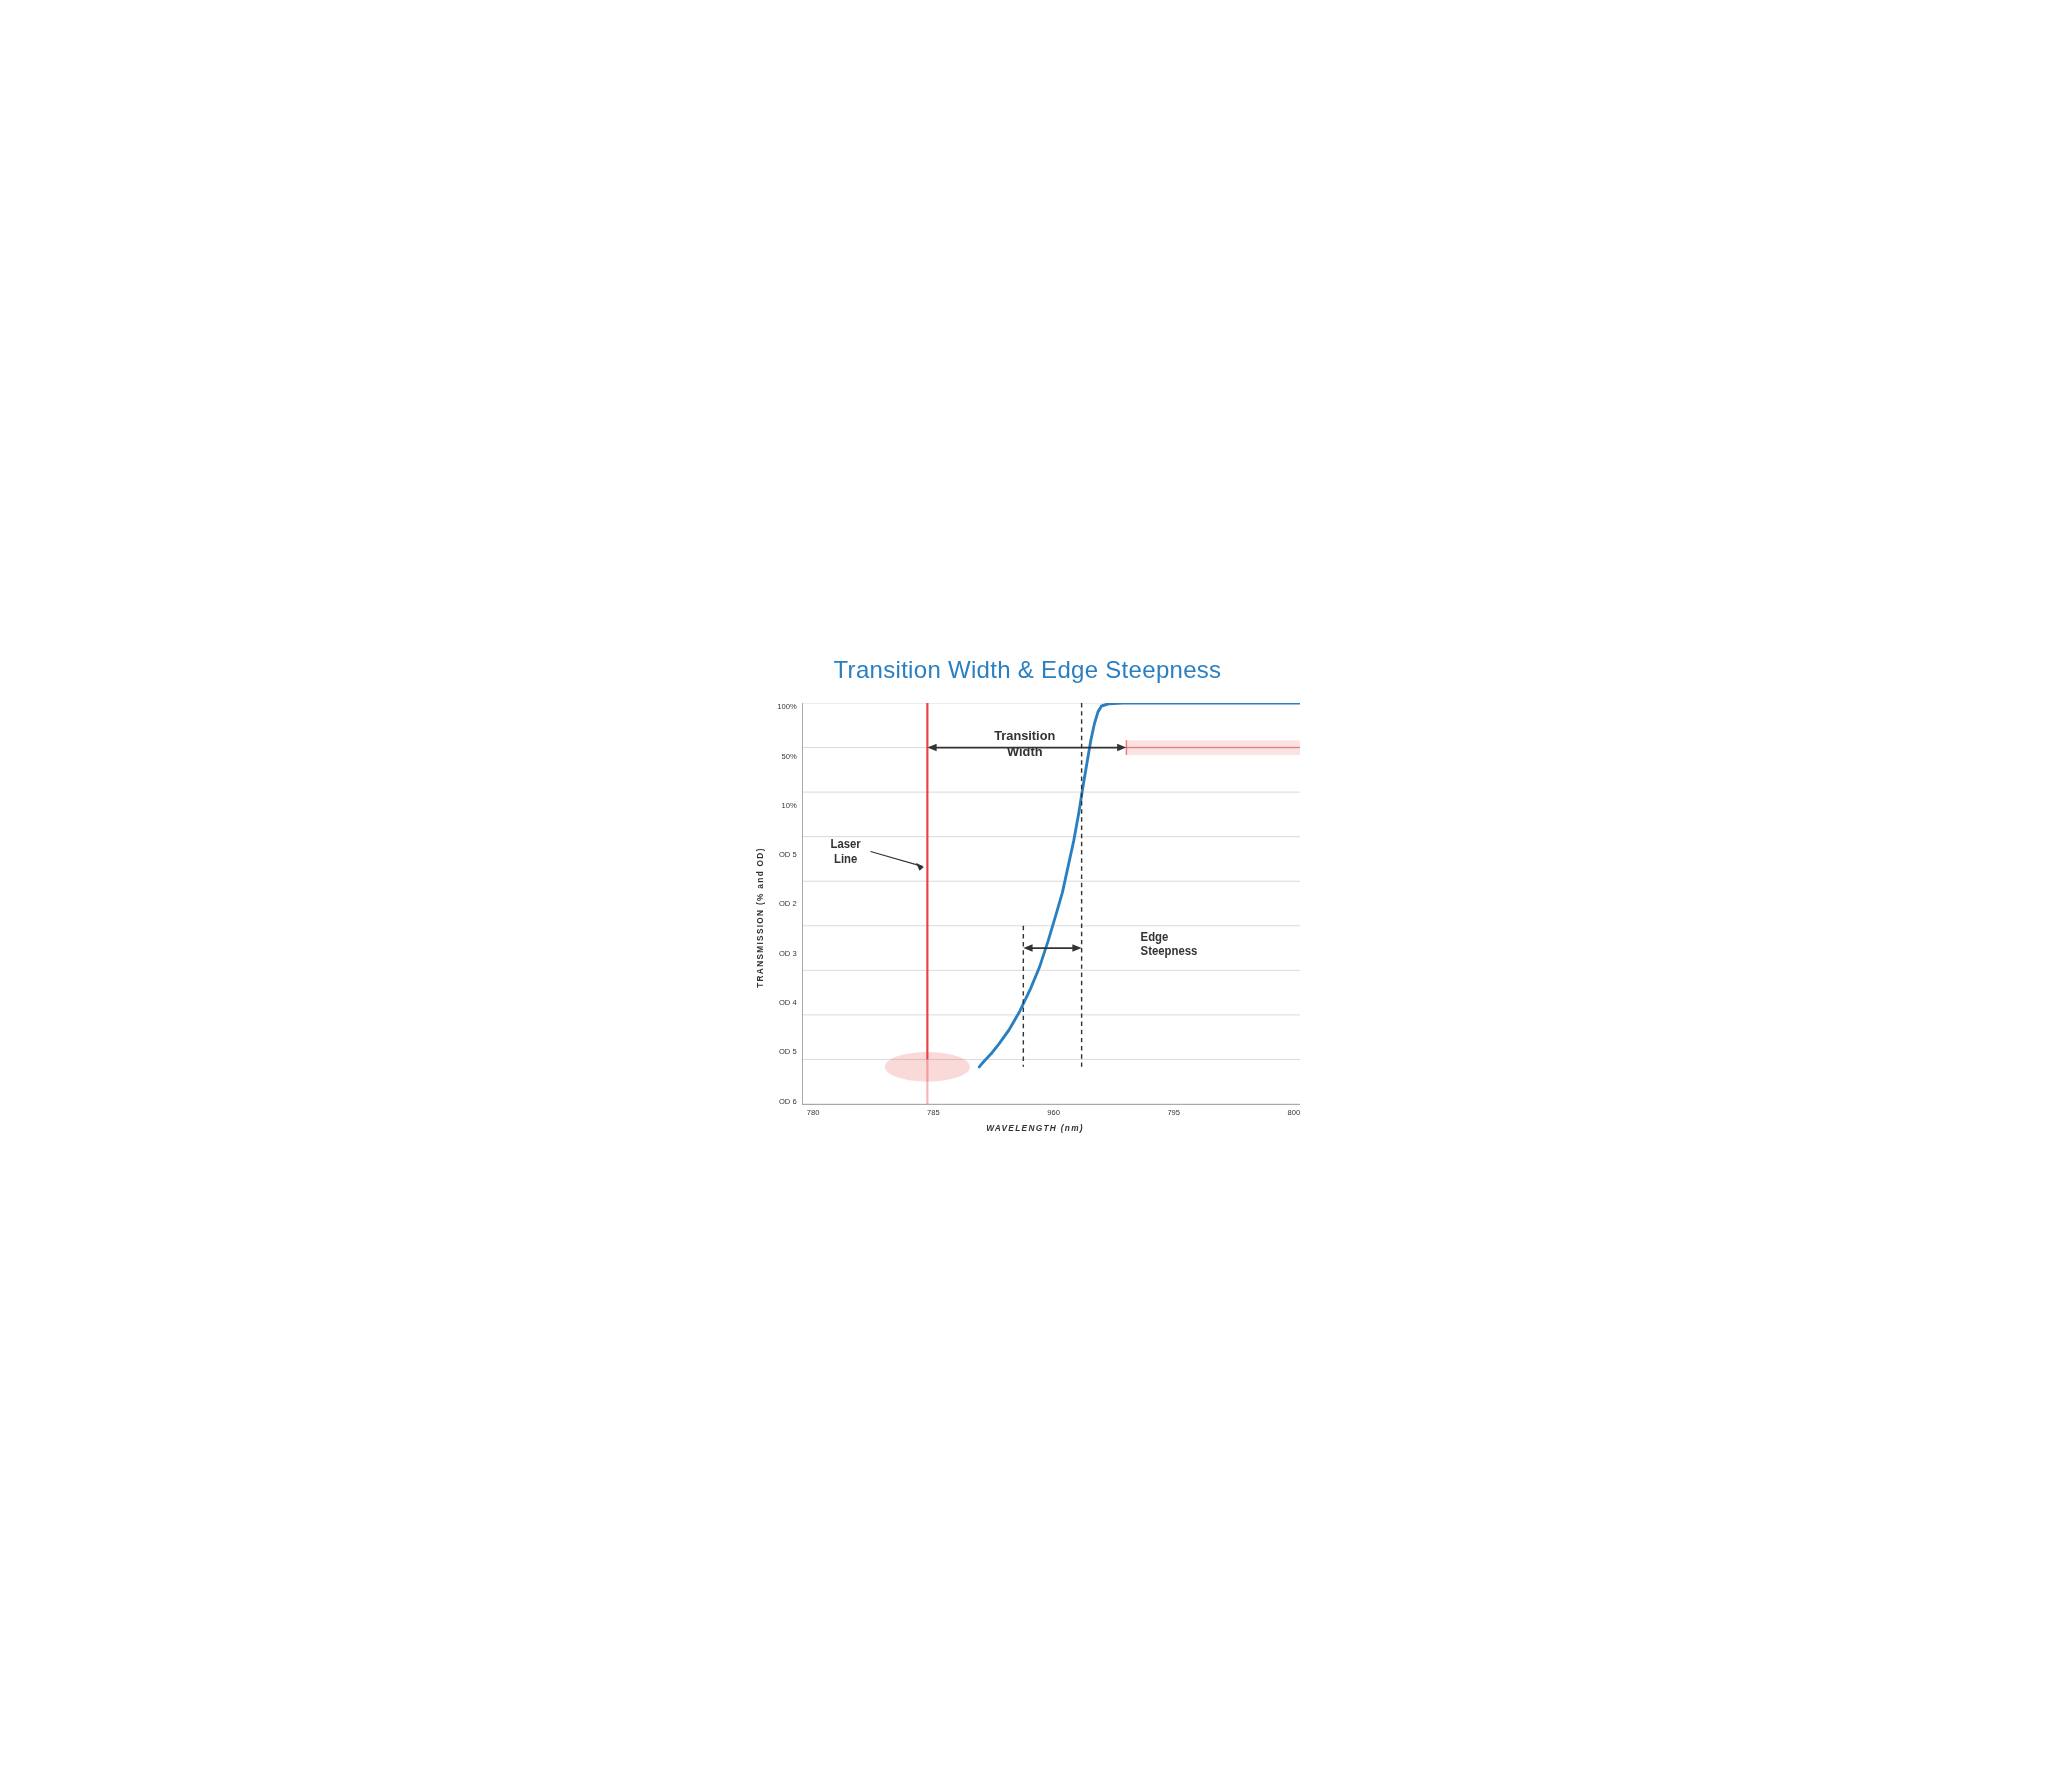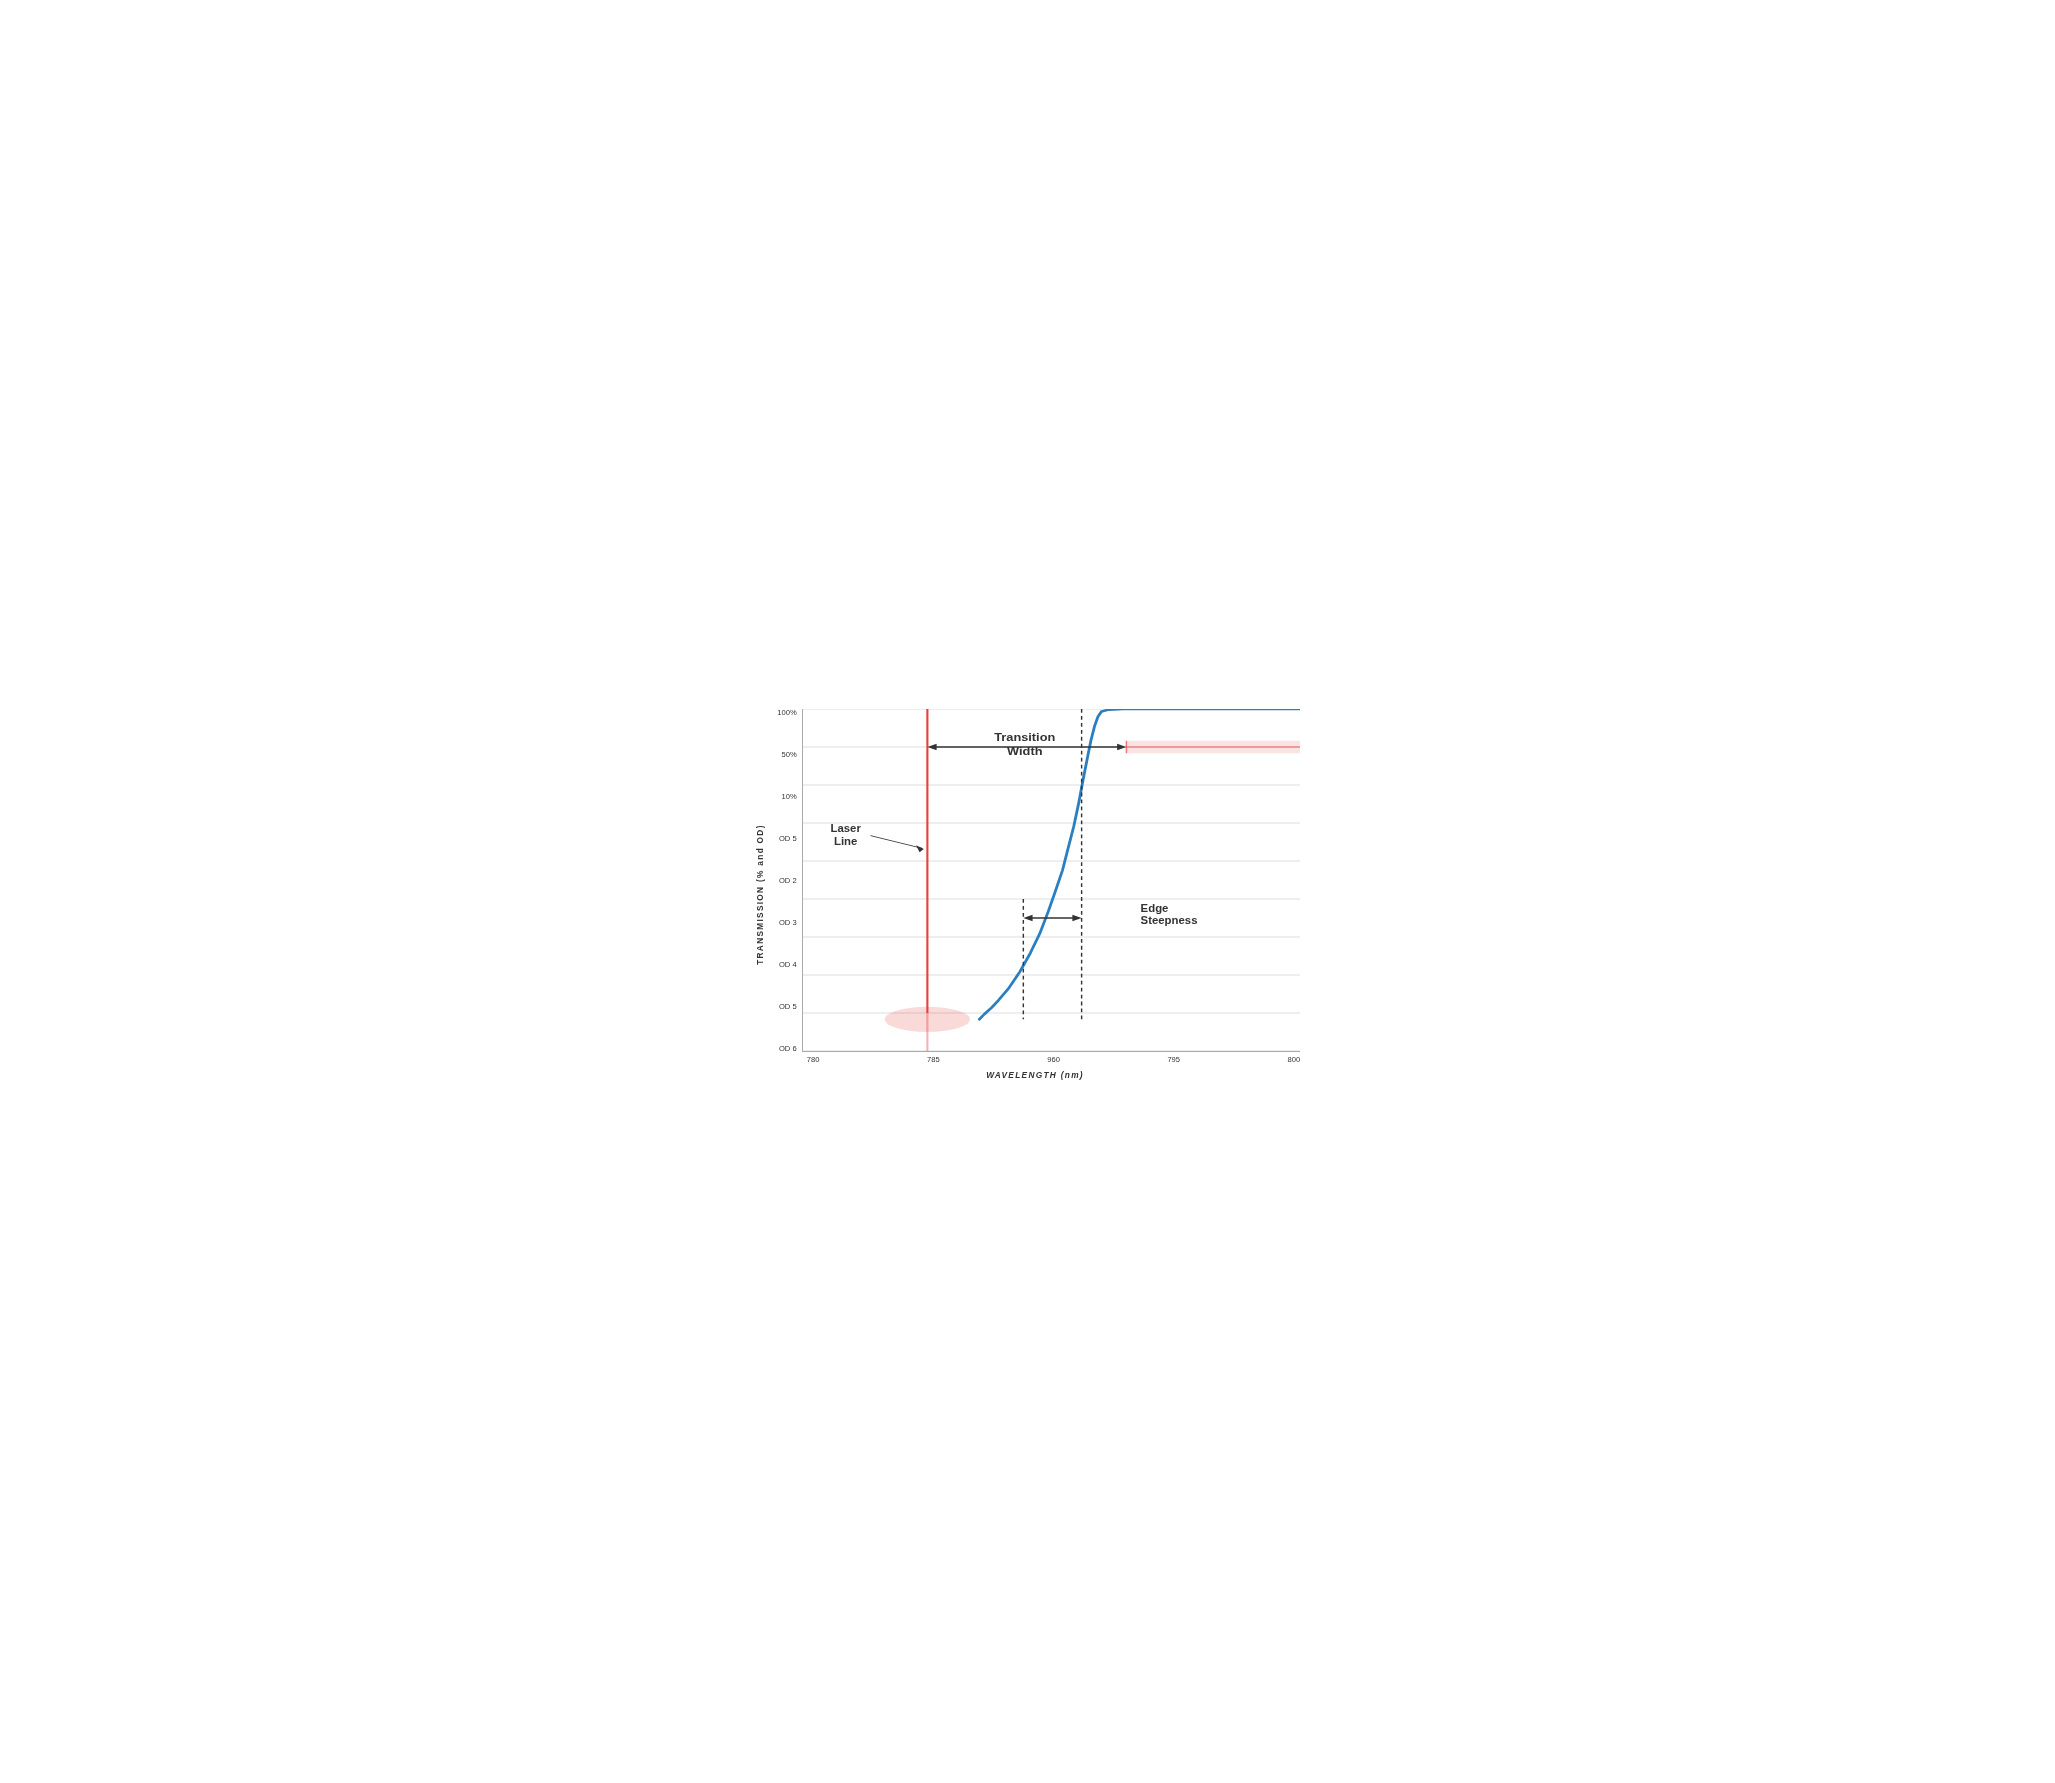--- a/index.html
+++ b/index.html
@@ -86,39 +86,40 @@
       color: #333;
       letter-spacing: 1.3px;
       margin-top: 6.3px;
       font-style: italic;
     }
   </style>
 </head>
 <body>
 
 <div class="chart-container">
+  <div class="chart-title">Transition Width &amp; Edge Steepness</div>
 
   <div class="chart-area">
     <div class="y-axis-label">TRANSMISSION (% and OD)</div>
 
     <div class="chart-with-axes">
       <div class="chart-inner">
         <div class="y-axis-ticks" style="height: 100%;">
             <span class="y-tick">100%</span>
             <span class="y-tick">50%</span>
             <span class="y-tick">10%</span>
             <span class="y-tick">OD 5</span>
             <span class="y-tick">OD 2</span>
             <span class="y-tick">OD 3</span>
             <span class="y-tick">OD 4</span>
             <span class="y-tick">OD 5</span>
             <span class="y-tick">OD 6</span>
           </div>
 
-        <div class="plot-area" style="height: 343px;">
+        <div class="plot-area" style="height: 402px;">
 
           <svg id="chart-svg" width="100%" height="100%" viewBox="0 0 700 540" preserveAspectRatio="none" style="position:absolute;top:0;left:0;width:100%;height:100%;">
 
             <line x1="0" y1="0" x2="700" y2="0" stroke="#cccccc" stroke-width="1"></line>
             <line x1="0" y1="60" x2="700" y2="60" stroke="#cccccc" stroke-width="1"></line>
             <line x1="0" y1="120" x2="700" y2="120" stroke="#cccccc" stroke-width="1"></line>
             <line x1="0" y1="180" x2="700" y2="180" stroke="#cccccc" stroke-width="1"></line>
             <line x1="0" y1="240" x2="700" y2="240" stroke="#cccccc" stroke-width="1"></line>
             <line x1="0" y1="300" x2="700" y2="300" stroke="#cccccc" stroke-width="1"></line>
             <line x1="0" y1="360" x2="700" y2="360" stroke="#cccccc" stroke-width="1"></line>

